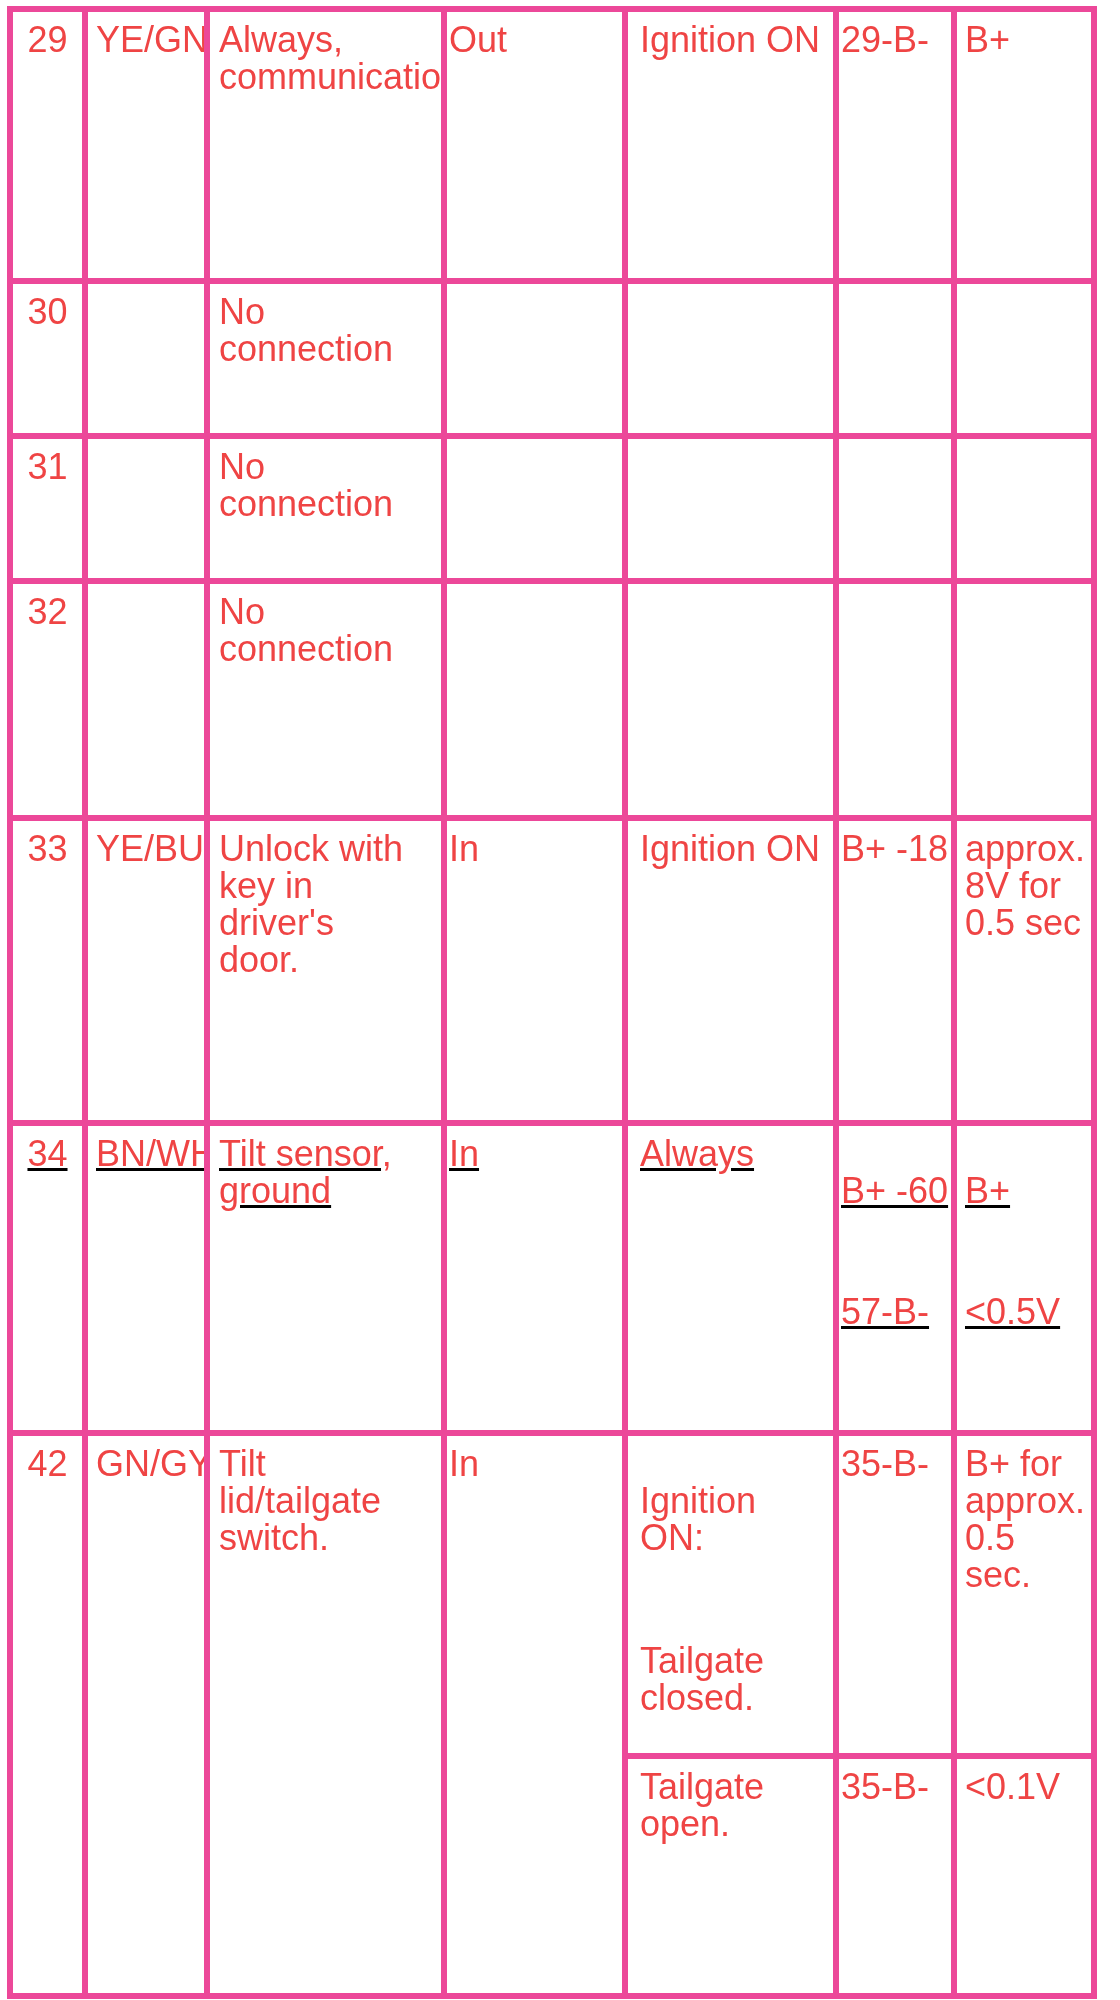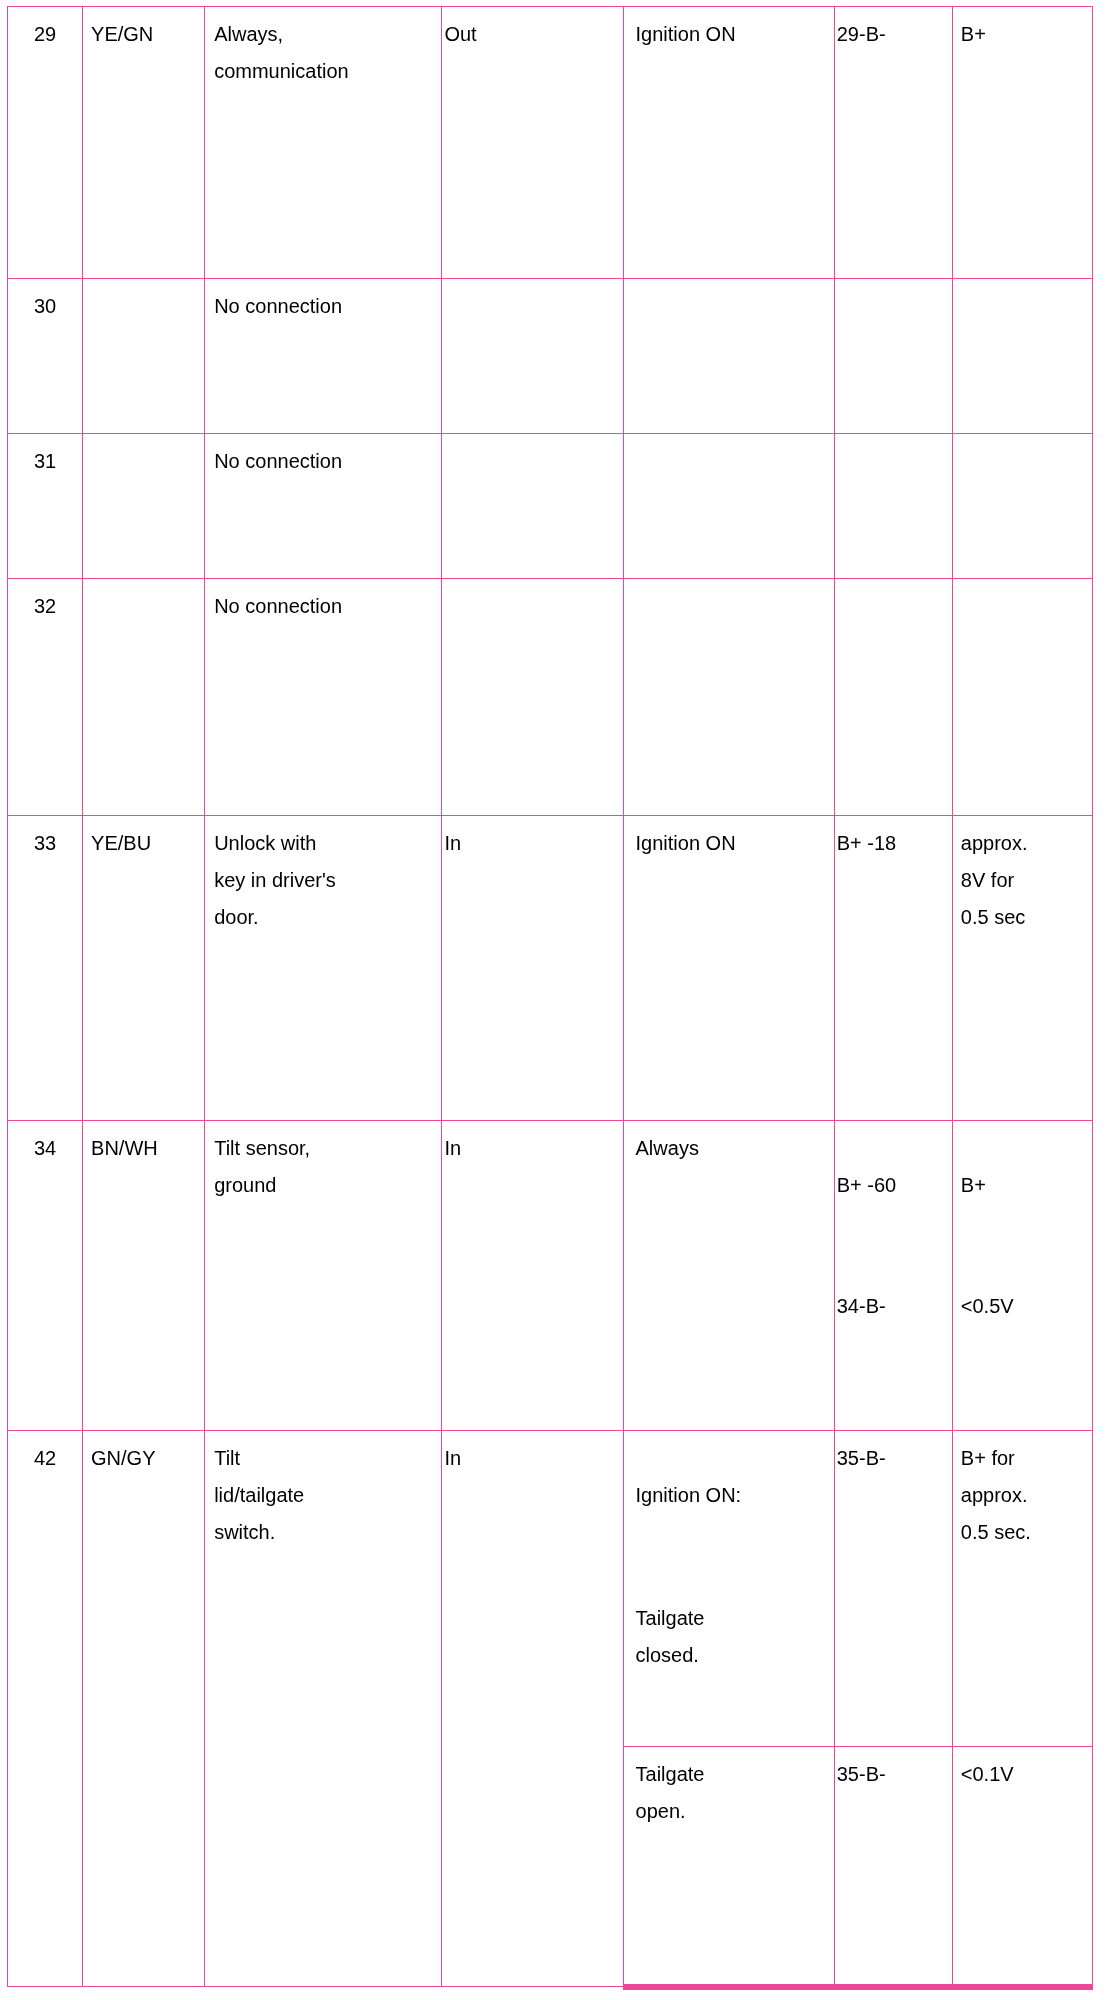--- a/index.html
+++ b/index.html
@@ -8,44 +8,44 @@
     background: #ffffff;
     width: 1120px;
   }
   table.pinout {
     border-collapse: collapse;
     table-layout: fixed;
     margin: 6px 0 0 7px;
     width: 1086px;
   }
   td {
-    border: 1px solid #ec4899;
+    border: 6px solid #ec4899;
     vertical-align: top;
     font-family: "Liberation Sans", sans-serif;
-    font-size: 20px;
+    font-size: 36px;
     line-height: 37px;
-    color: #000000;
+    color: #ef4444;
     padding: 9px 4px 0 9px;
     white-space: pre-line;
     overflow: hidden;
   }
   tr.last td { border-bottom-width: 6px; }
   td.c-pin  { text-align: center; padding-left: 2px; padding-right: 2px; }
   td.c-color{ padding-left: 8px; padding-right: 2px; }
   td.c-desc { padding-left: 9px; }
   td.c-dir  { padding-left: 2px; padding-right: 2px; }
   td.c-cond { padding-left: 12px; }
   td.c-meas { padding-left: 2px; padding-right: 2px; }
   td.c-val  { padding-left: 8px; padding-right: 2px; }
   tr.r29  { height: 272px; }
   tr.r30  { height: 155px; }
   tr.r31  { height: 145px; }
   tr.r32  { height: 237px; }
   tr.r33  { height: 305px; }
-  tr.r34  { height: 310px; }
+  tr.r34  { height: 310px; text-decoration: underline; }
   tr.r35a { height: 316px; }
   tr.r35b { height: 240px; }
   .entry-gap  { margin-top: 47px; }
   .entry-gap2 { margin-top: 49px; }
 </style>
 </head>
 <body>
 
 <table class="pinout">
   <colgroup>
@@ -116,21 +116,21 @@
 
   <tr class="r34">
     <td class="c-pin">34</td>
     <td class="c-color">BN/WH</td>
     <td class="c-desc">Tilt sensor,
 ground</td>
     <td class="c-dir">In</td>
     <td class="c-cond">Always</td>
     <td class="c-meas">
       <div>B+ -60</div>
-      <div class="entry-gap">34-B-</div>
+      <div class="entry-gap">57-B-</div>
     </td>
     <td class="c-val">
       <div>B+</div>
       <div class="entry-gap">&lt;0.5V</div>
     </td>
   </tr>
 
   <tr class="r35a">
     <td class="c-pin" rowspan="2">42</td>
     <td class="c-color" rowspan="2">GN/GY</td>

